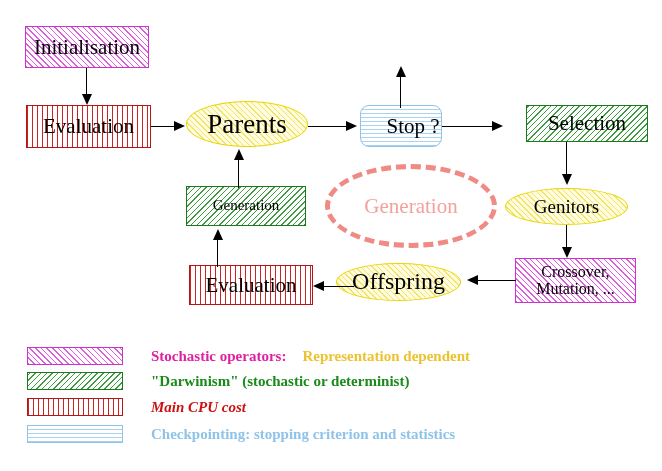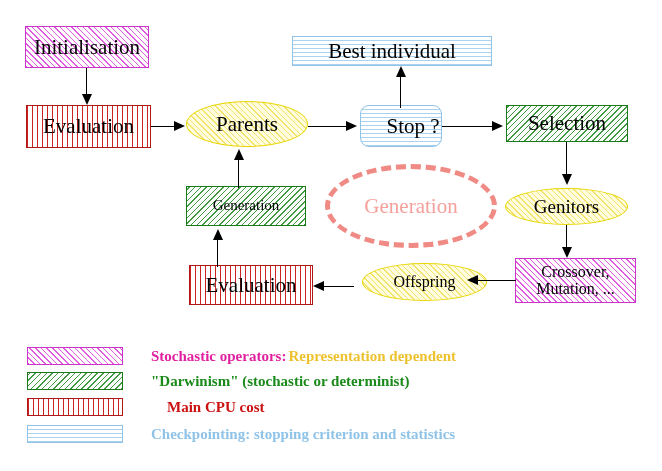--- a/index.html
+++ b/index.html
@@ -157,46 +157,43 @@
 <div id="canvas">
 
   <div class="node fill-magenta" style="left:25px; top:26px; width:124px; height:42px; font-size:21px;">
     <span>Initialisation</span>
   </div>
 
   <div class="node fill-red" style="left:26px; top:105px; width:125px; height:43px; font-size:21px;">
     <span>Evaluation</span>
   </div>
 
-  <div class="node fill-yellow ellipse" style="left:186px; top:101px; width:122px; height:46px; font-size:21px;">
+  <div class="node fill-yellow ellipse" style="left:186px; top:101px; width:122px; height:46px; font-size:27px;">
     <span>Parents</span>
   </div>
 
   <div class="node fill-blue rounded" style="left:360px; top:105px; width:82px; height:42px; font-size:21px;padding-left:24px;">
     <span>Stop ?</span>
   </div>
 
-  <div class="node fill-blue" style="left:292px; top:36px; width:200px; height:30px; font-size:21px;">
-    <span>Best individual</span>
-  </div>
-
-  <div class="node fill-green" style="left:506px; top:105px; width:122px; height:37px; font-size:21px;">
+
+  <div class="node fill-green" style="left:526px; top:105px; width:122px; height:37px; font-size:21px;">
     <span>Selection</span>
   </div>
 
   <div class="node fill-yellow ellipse" style="left:505px; top:188px; width:123px; height:37px; font-size:19px;">
     <span>Genitors</span>
   </div>
 
   <div class="node fill-magenta" style="left:515px; top:258px; width:121px; height:45px; font-size:16px;">
     <span>Crossover,
 Mutation, ...</span>
   </div>
 
-  <div class="node fill-yellow ellipse" style="left:362px; top:263px; width:125px; height:38px; font-size:16px;">
+  <div class="node fill-yellow ellipse" style="left:336px; top:263px; width:125px; height:38px; font-size:24px;">
     <span>Offspring</span>
   </div>
 
   <div class="node fill-red" style="left:189px; top:265px; width:124px; height:40px; font-size:21px;">
     <span>Evaluation</span>
   </div>
 
   <div class="node fill-green" style="left:186px; top:186px; width:120px; height:40px; font-size:15px;">
     <span>Generation</span>
   </div>
@@ -236,31 +233,31 @@
   <div class="arrowhead ah-up" style="left:213px; top:229px;"></div>
 
   <div class="edge edge-v" style="left:238px; top:155px; height:33px;"></div>
   <div class="arrowhead ah-up" style="left:234px; top:149px;"></div>
 
   <div class="legend">
 
     <div class="legend-row" style="left:27px; top:347px;">
       <span class="swatch fill-magenta"></span>
       <span class="legend-label lg-magenta" style="margin-left:28px;">Stochastic operators:</span>
-      <span class="legend-label lg-gold" style="margin-left:2px;">Representation dependent</span>
+      <span class="legend-label lg-gold" style="margin-left:16px;">Representation dependent</span>
     </div>
 
     <div class="legend-row" style="left:27px; top:372px;">
       <span class="swatch fill-green"></span>
       <span class="legend-label lg-green" style="margin-left:28px;">"Darwinism" (stochastic or determinist)</span>
     </div>
 
     <div class="legend-row" style="left:27px; top:398px;">
       <span class="swatch fill-red"></span>
-      <span class="legend-label lg-red" style="margin-left:44px;">Main CPU cost</span>
+      <span class="legend-label lg-red" style="margin-left:28px;font-style:italic;">Main CPU cost</span>
     </div>
 
     <div class="legend-row" style="left:27px; top:425px;">
       <span class="swatch fill-blue"></span>
       <span class="legend-label lg-blue" style="margin-left:28px;">Checkpointing: stopping criterion and statistics</span>
     </div>
 
   </div>
 
 </div>

